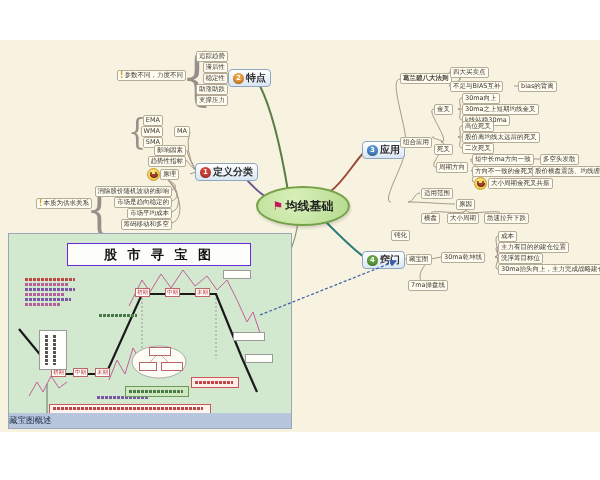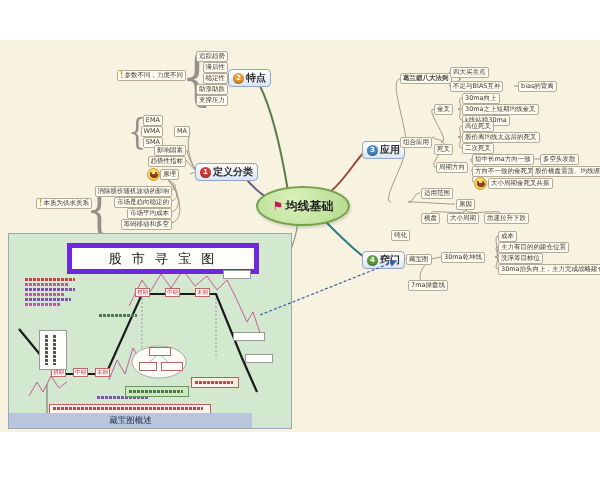--- a/index.html
+++ b/index.html
@@ -29,24 +29,24 @@
   .smiley{position:absolute;width:11px;height:11px;border-radius:50%;
           background:radial-gradient(circle at 35% 30%,#ffe680,#f2bd35);border:1px solid #c9992a;}
   .smiley::before{content:"";position:absolute;left:2px;top:3px;width:2px;height:2px;border-radius:50%;
           background:#5a3a10;box-shadow:5px 0 0 #5a3a10;}
   .smiley::after{content:"";position:absolute;left:2px;top:5px;width:6px;height:3px;
           border:1px solid #5a3a10;border-top:none;border-radius:0 0 6px 6px;background:#a33;}
   
   .tmap{position:absolute;left:8px;top:233px;width:282px;height:194px;background:#d2e8cf;
         border:1px solid #9aa8b5;overflow:hidden;}
   .tmap-title{position:absolute;left:58px;top:9px;width:182px;height:21px;background:#fdfdfa;
-        border:5px solid #6d28d9;text-align:center;font-size:13px;font-weight:normal;color:#111;
+        border:1px solid #6d28d9;text-align:center;font-size:13px;font-weight:bold;color:#111;
         letter-spacing:3px;line-height:21px;}
-  .tmap-caption{position:absolute;left:0;bottom:0;width:243px;height:15px;background:#b7c6dd;
-        text-align:center;font-size:8.5px;line-height:15px;color:#1d2b45;}
+  .tmap-caption{position:absolute;left:0;bottom:0;width:282px;height:15px;background:#b7c6dd;
+        font-size:8.5px;line-height:15px;color:#1d2b45;}
   .stage{position:absolute;background:#fff;border:1px solid #c06666;color:#c03030;
          font-size:5.5px;line-height:7px;padding:0 1px;white-space:nowrap;}
   .mt{position:absolute;height:3px;}
   .mtp{background:repeating-linear-gradient(90deg,#b85c9a 0 3px,transparent 3px 4px);}
   .mtv{background:repeating-linear-gradient(90deg,#7a55a8 0 3px,transparent 3px 4px);}
   .mtr{background:repeating-linear-gradient(90deg,#c04545 0 3px,transparent 3px 4px);}
   .mtg{background:repeating-linear-gradient(90deg,#4a7a4a 0 3px,transparent 3px 4px);}
   .tbox{position:absolute;background:#fefefa;border:1px solid #9a9a9a;}
   .strip{position:absolute;}
   

